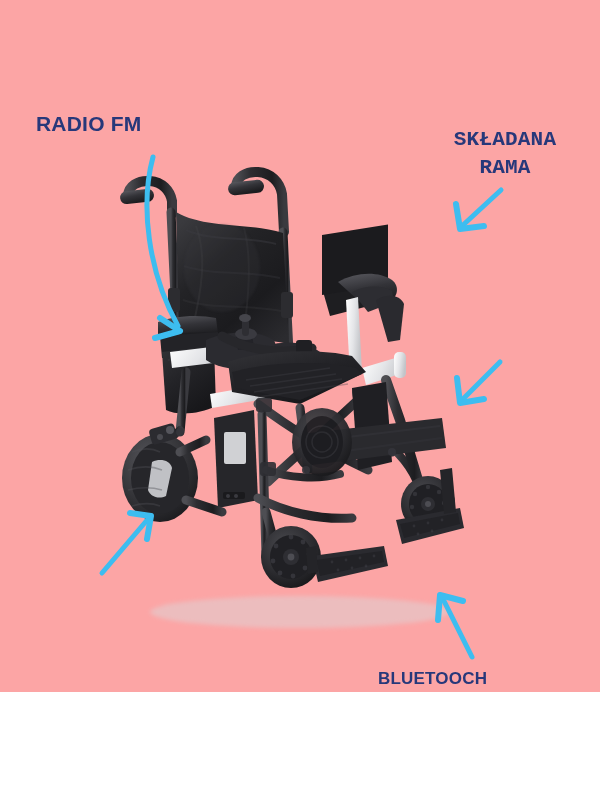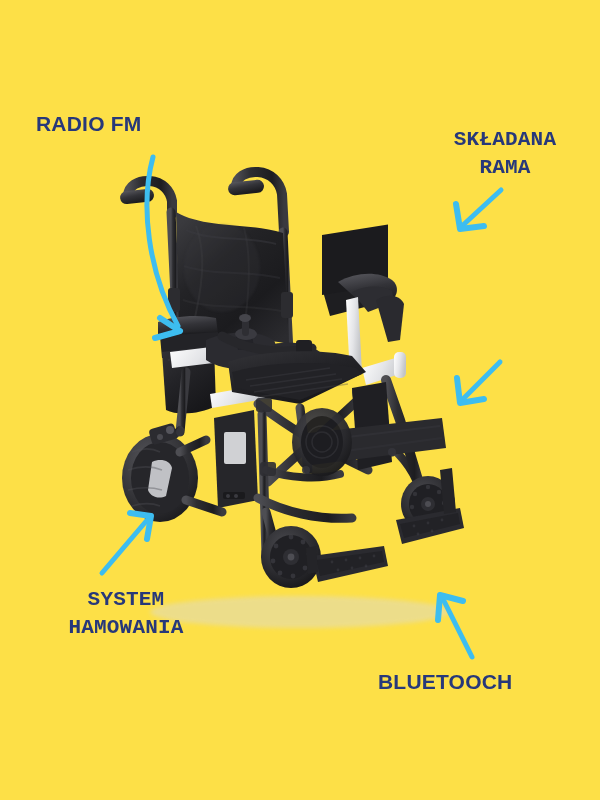--- a/index.html
+++ b/index.html
@@ -2,22 +2,22 @@
 <html><head>
 <meta charset="utf-8">
 <style>
   html,body{margin:0;padding:0;background:#ffffff;}
   body{
     font-family:"Liberation Sans","DejaVu Sans",sans-serif;
   }
   #page{
     position:relative;
     width:600px;
-    height:800px;
-    background:#fde047;
+    height:692px;
+    background:#fca5a5;
     overflow:hidden;
   }
 
   
   .label{
     position:absolute;
     color:#27387a;
     font-weight:700;
     font-size:21px;
     letter-spacing:0.2px;
@@ -25,21 +25,21 @@
     white-space:pre-line;
     user-select:none;
   }
   .label.ctr{text-align:center;font-family:Liberation Mono, monospace;}
   .label.lft{text-align:left;}
 
   #lbl-radio   {left:36px;  top:110px; font-size:21px;}
   #lbl-rama    {left:420px; top:126px; width:170px; font-size:21px;}
   #lbl-tryby   {left:418px; top:282px; width:172px; font-size:21px;}
   #lbl-hamow   {left:16px;  top:586px; width:220px; font-size:21px;}
-  #lbl-blue    {left:378px; top:668px; font-size:21px;}
+  #lbl-blue    {left:378px; top:668px; font-size:17px;}
 
   
   #arrows{
     position:absolute;
     left:0;top:0;
     width:600px;height:800px;
     pointer-events:none;
   }
 
   
@@ -349,18 +349,16 @@
       </g>
     </g>
   </svg>
 
   <div class="label lft" id="lbl-radio">RADIO FM</div>
 
   <div class="label ctr" id="lbl-rama">SKŁADANA
 RAMA</div>
 
 
-  <div class="label ctr" id="lbl-hamow">SYSTEM
-HAMOWANIA</div>
 
   <div class="label lft" id="lbl-blue">BLUETOOCH</div>
 
 </div>
 
 </body></html>

